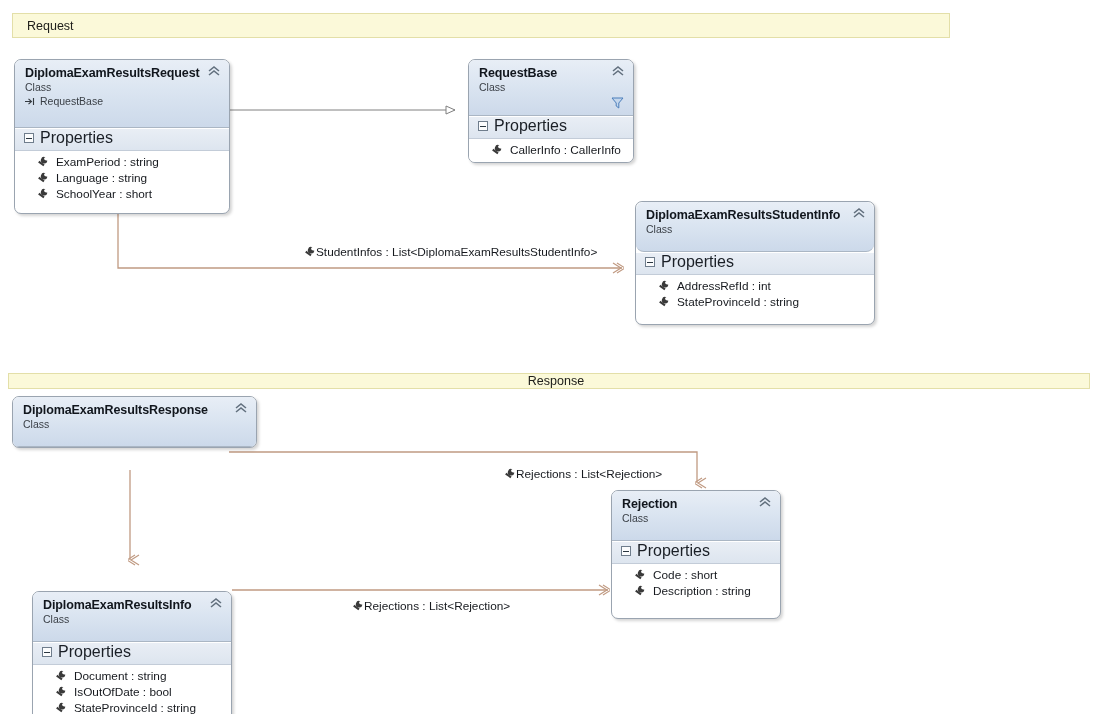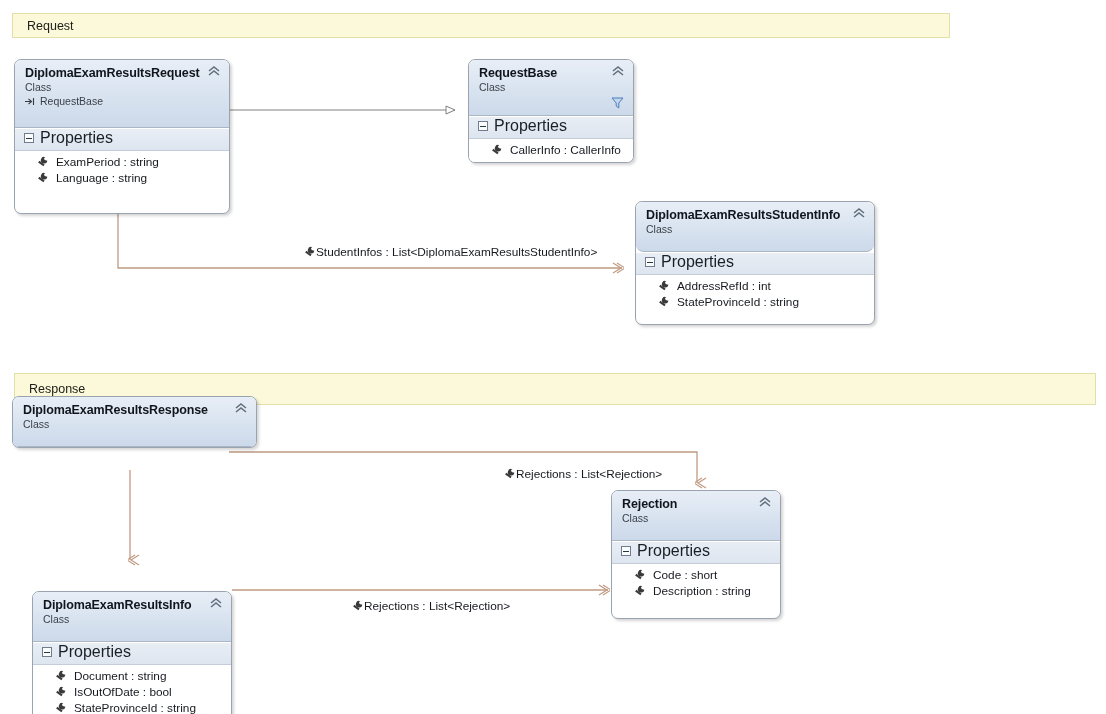--- a/index.html
+++ b/index.html
@@ -169,21 +169,21 @@
 
     <g>
       <path d="M232,590 L608,590" fill="none" stroke="#c09a82" stroke-width="1.3" marker-end="url(#openArrowR)"></path>
     </g>
   </svg>
 
   <div class="banner" style="left:12px; top:13px; width:938px; height:25px;">
     <span>Request</span>
   </div>
 
-  <div class="banner" style="left:14px; top:373px; width:1082px; height:32px;">
+  <div class="banner" style="left:8px; top:373px; width:1082px; height:16px;justify-content:center;">
     <span>Response</span>
   </div>
 
   <div class="cls" style="left:14px; top:59px; width:216px; height:155px;">
     <div class="cls-head" style="height:68px;">
       <div class="cls-title">DiplomaExamResultsRequest</div>
       <div class="cls-kind">Class</div>
       <div class="cls-base">
         <svg width="11" height="9" viewBox="0 0 11 9">
           <path d="M0,4.5 L6,4.5 M3.5,1.8 L6.5,4.5 L3.5,7.2 M8.5,1 L8.5,8" fill="none" stroke="#33393f" stroke-width="1.1"></path>
@@ -205,20 +205,27 @@
           <rect x="1.2" y="6.4" width="6.4" height="2.1" transform="rotate(35 4.4 7.4)" fill="#3a3a3a"></rect>
         </svg>
         <span>ExamPeriod : string</span>
       </div>
       <div class="member">
         <svg width="12" height="12" viewBox="0 0 12 12">
           <path d="M8.4,1.2 a3.3,3.3 0 1 0 2.0,3.6 L7.6,4.0 L7.0,2.0 z" fill="#3a3a3a"></path>
           <rect x="1.2" y="6.4" width="6.4" height="2.1" transform="rotate(35 4.4 7.4)" fill="#3a3a3a"></rect>
         </svg>
         <span>Language : string</span>
+      </div>
+      <div class="member">
+        <svg width="12" height="12" viewBox="0 0 12 12">
+          <path d="M8.4,1.2 a3.3,3.3 0 1 0 2.0,3.6 L7.6,4.0 L7.0,2.0 z" fill="#3a3a3a"></path>
+          <rect x="1.2" y="6.4" width="6.4" height="2.1" transform="rotate(35 4.4 7.4)" fill="#3a3a3a"></rect>
+        </svg>
+        <span>SchoolYear : short</span>
       </div>
     </div>
   </div>
 
   <div class="cls" style="left:468px; top:59px; width:166px; height:104px;">
     <div class="cls-head" style="height:56px;">
       <div class="cls-title">RequestBase</div>
       <div class="cls-kind">Class</div>
       <svg class="chevron" viewBox="0 0 14 12">
         <path d="M2,6 L7,2 L12,6 M2,10 L7,6 L12,10" fill="none" stroke="#62707e" stroke-width="1.6"></path>

